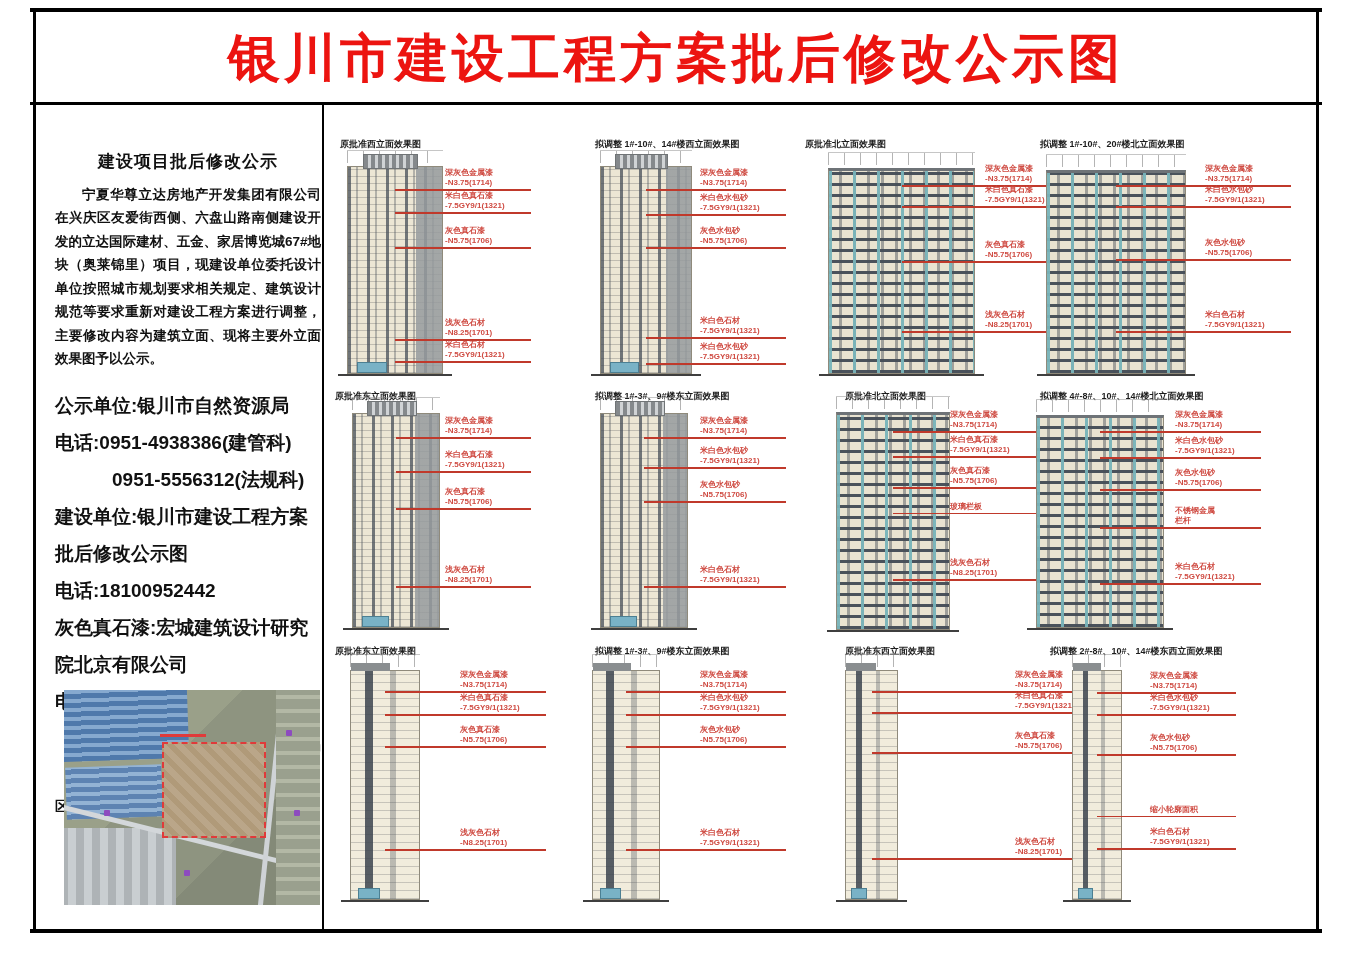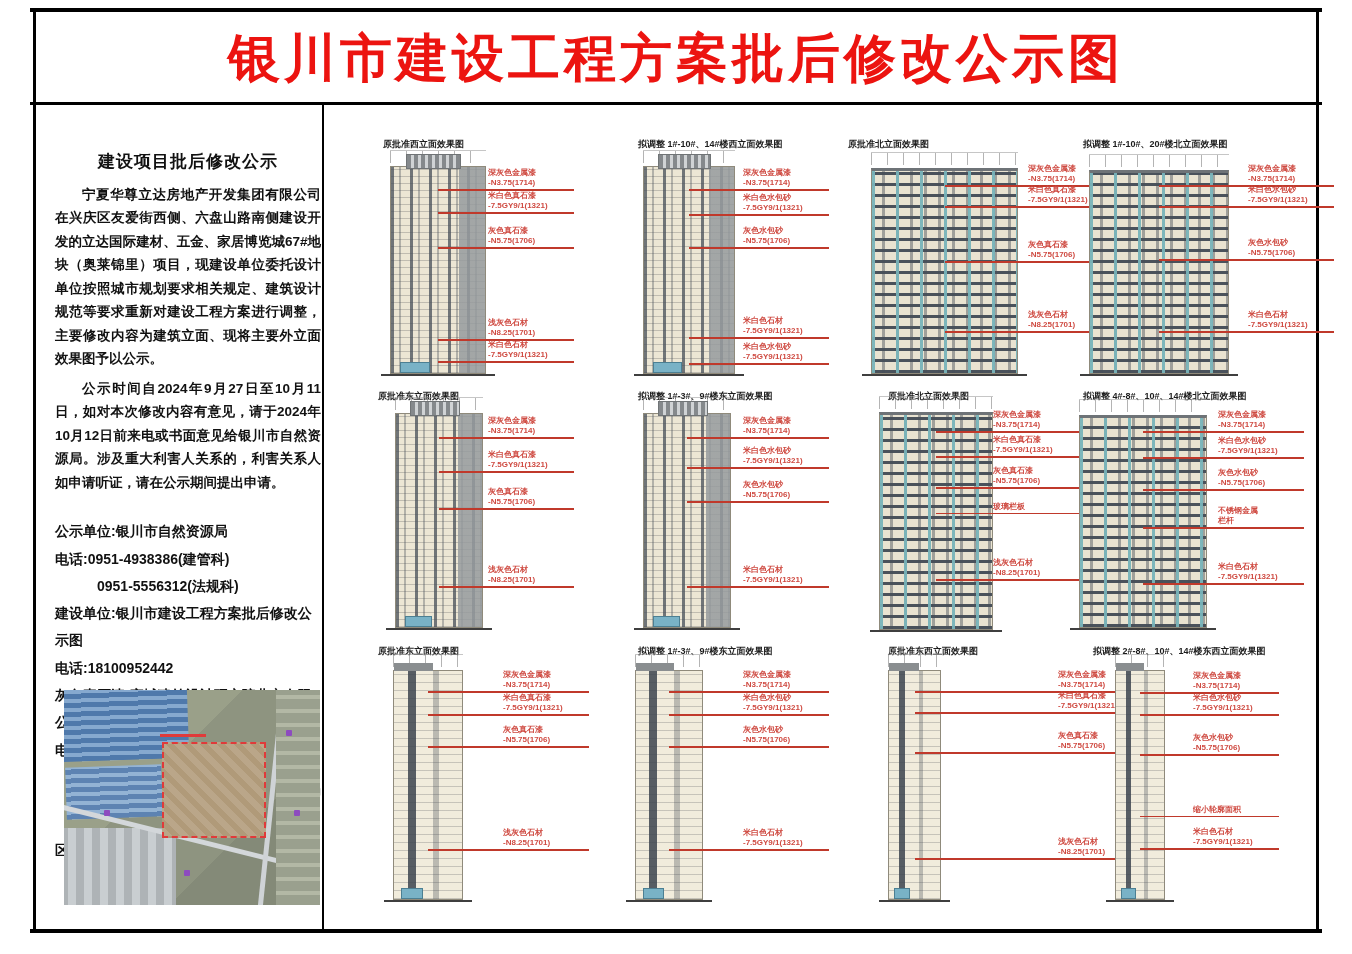--- a/index.html
+++ b/index.html
@@ -6,21 +6,21 @@
   .page{position:relative;width:1352px;height:954px;background:#ffffff;overflow:hidden;
         font-family:Liberation Sans, sans-serif;color:#111;}
   .hline,.vline{position:absolute;background:#000;}
   
   .banner{position:absolute;left:0;top:24px;width:100%;text-align:center;
           font-size:52px;font-weight:900;letter-spacing:4px;color:#ec1410;white-space:nowrap;}
   
   .notice{position:absolute;left:55px;top:150px;width:266px;font-weight:700;}
   .notice h2{margin:0 0 10px 0;text-align:center;font-size:17px;font-weight:900;letter-spacing:1px;}
   .notice p{margin:0 0 6px 0;font-size:13.5px;line-height:1.74;text-align:justify;text-indent:2em;}
-  .contact{margin-top:24px;font-size:14px;line-height:1.95;white-space:pre-wrap;}
+  .contact{margin-top:16px;font-size:19px;line-height:1.95;white-space:pre-wrap;}
   .signoff{margin-top:12px;text-align:right;font-size:14px;line-height:2.0;font-weight:900;}
   .maplabel{margin-top:10px;font-size:14px;font-weight:900;}
   
   .map{position:absolute;left:64px;top:690px;width:256px;height:215px;overflow:hidden;
        background:linear-gradient(135deg,#9aa089 0 38%,#8e9480 38% 68%,#848a78 68% 100%);}
   .map div{position:absolute;}
   .m-wh1{left:-4px;top:-4px;width:128px;height:74px;transform:rotate(-2deg);
          background:repeating-linear-gradient(0deg,#4f79ab 0 5px,#86a9cf 5px 9px);}
   .m-wh2{left:2px;top:76px;width:96px;height:52px;transform:rotate(-2deg);
          background:repeating-linear-gradient(0deg,#5d83b2 0 5px,#93b3d4 5px 9px);}
@@ -29,21 +29,21 @@
   .m-plot{left:98px;top:52px;width:104px;height:96px;background:#b09a79;
          border:2px dashed #e03a3a;box-sizing:border-box;
          background-image:repeating-linear-gradient(45deg,rgba(255,255,255,.12) 0 6px,transparent 6px 12px);}
   .m-road1{left:-30px;top:150px;width:340px;height:5px;background:#d3d7da;transform:rotate(14deg);}
   .m-road2{left:205px;top:-10px;width:5px;height:240px;background:#cfd3d6;transform:rotate(6deg);}
   .m-city{left:212px;top:0;width:44px;height:215px;
          background:repeating-linear-gradient(0deg,#9aa08e 0 10px,#b3b8a5 10px 14px);}
   .m-pin{width:6px;height:6px;background:#8d4bbf;border-radius:1px;}
   .m-red{left:96px;top:44px;width:46px;height:3px;background:#e03a3a;}
   
-  .drawing{position:absolute;margin-left:43px;}
+  .drawing{position:absolute;}
   .d-title{position:absolute;top:0;font-size:9px;font-weight:700;color:#1c1c1c;white-space:nowrap;}
   .dims{position:absolute;height:12px;opacity:.55;
         background:repeating-linear-gradient(90deg,#777 0 1px,transparent 1px 16px);
         border-top:1px solid #999;}
   .bld{position:absolute;box-sizing:border-box;border:1px solid #8f8a7b;}
   .base-line{position:absolute;height:2px;background:#3f3f3f;}
   .b-tower{background:
       linear-gradient(90deg,transparent 0 72%,rgba(150,155,158,.85) 72% 100%),
       repeating-linear-gradient(90deg,rgba(70,78,88,.75) 0 3px,transparent 3px 8px,rgba(70,78,88,.35) 8px 10px,transparent 10px 19px),
       repeating-linear-gradient(0deg,rgba(110,110,110,.35) 0 1px,transparent 1px 7px),
@@ -76,21 +76,20 @@
   <div class="hline" style="left:30px;right:30px;top:929px;height:4px;"></div>
   <div class="vline" style="left:33px;top:8px;height:925px;width:3px;"></div>
   <div class="vline" style="right:33px;top:8px;height:925px;width:3px;"></div>
   <div class="vline" style="left:322px;top:105px;height:824px;width:2px;"></div>
 
   <div class="banner">银川市建设工程方案批后修改公示图</div>
 
   <div class="notice">
     <h2>建设项目批后修改公示</h2>
     <p>宁夏华尊立达房地产开发集团有限公司在兴庆区友爱街西侧、六盘山路南侧建设开发的立达国际建材、五金、家居博览城67#地块（奥莱锦里）项目，现建设单位委托设计单位按照城市规划要求相关规定、建筑设计规范等要求重新对建设工程方案进行调整，主要修改内容为建筑立面、现将主要外立面效果图予以公示。</p>
-    <p>公示时间自2024年9月27日至10月11日，如对本次修改内容有意见，请于2024年10月12日前来电或书面意见给银川市自然资源局。涉及重大利害人关系的，利害关系人如申请听证，请在公示期间提出申请。</p>
     <div class="contact" id="contact-lines"><div>公示单位:银川市自然资源局</div><div>电话:0951-4938386(建管科)</div><div>　　　0951-5556312(法规科)</div><div>建设单位:银川市建设工程方案批后修改公示图</div><div>电话:18100952442</div><div>灰色真石漆:宏城建筑设计研究院北京有限公司</div><div>电话:13601061375</div></div>
     <div class="signoff">
       <div>银川市自然资源局</div>
       <div>2024年9月27日</div>
     </div>
     <div class="maplabel">区位图</div>
   </div>
 
   <div class="map">
     <div class="m-wh1"></div>

